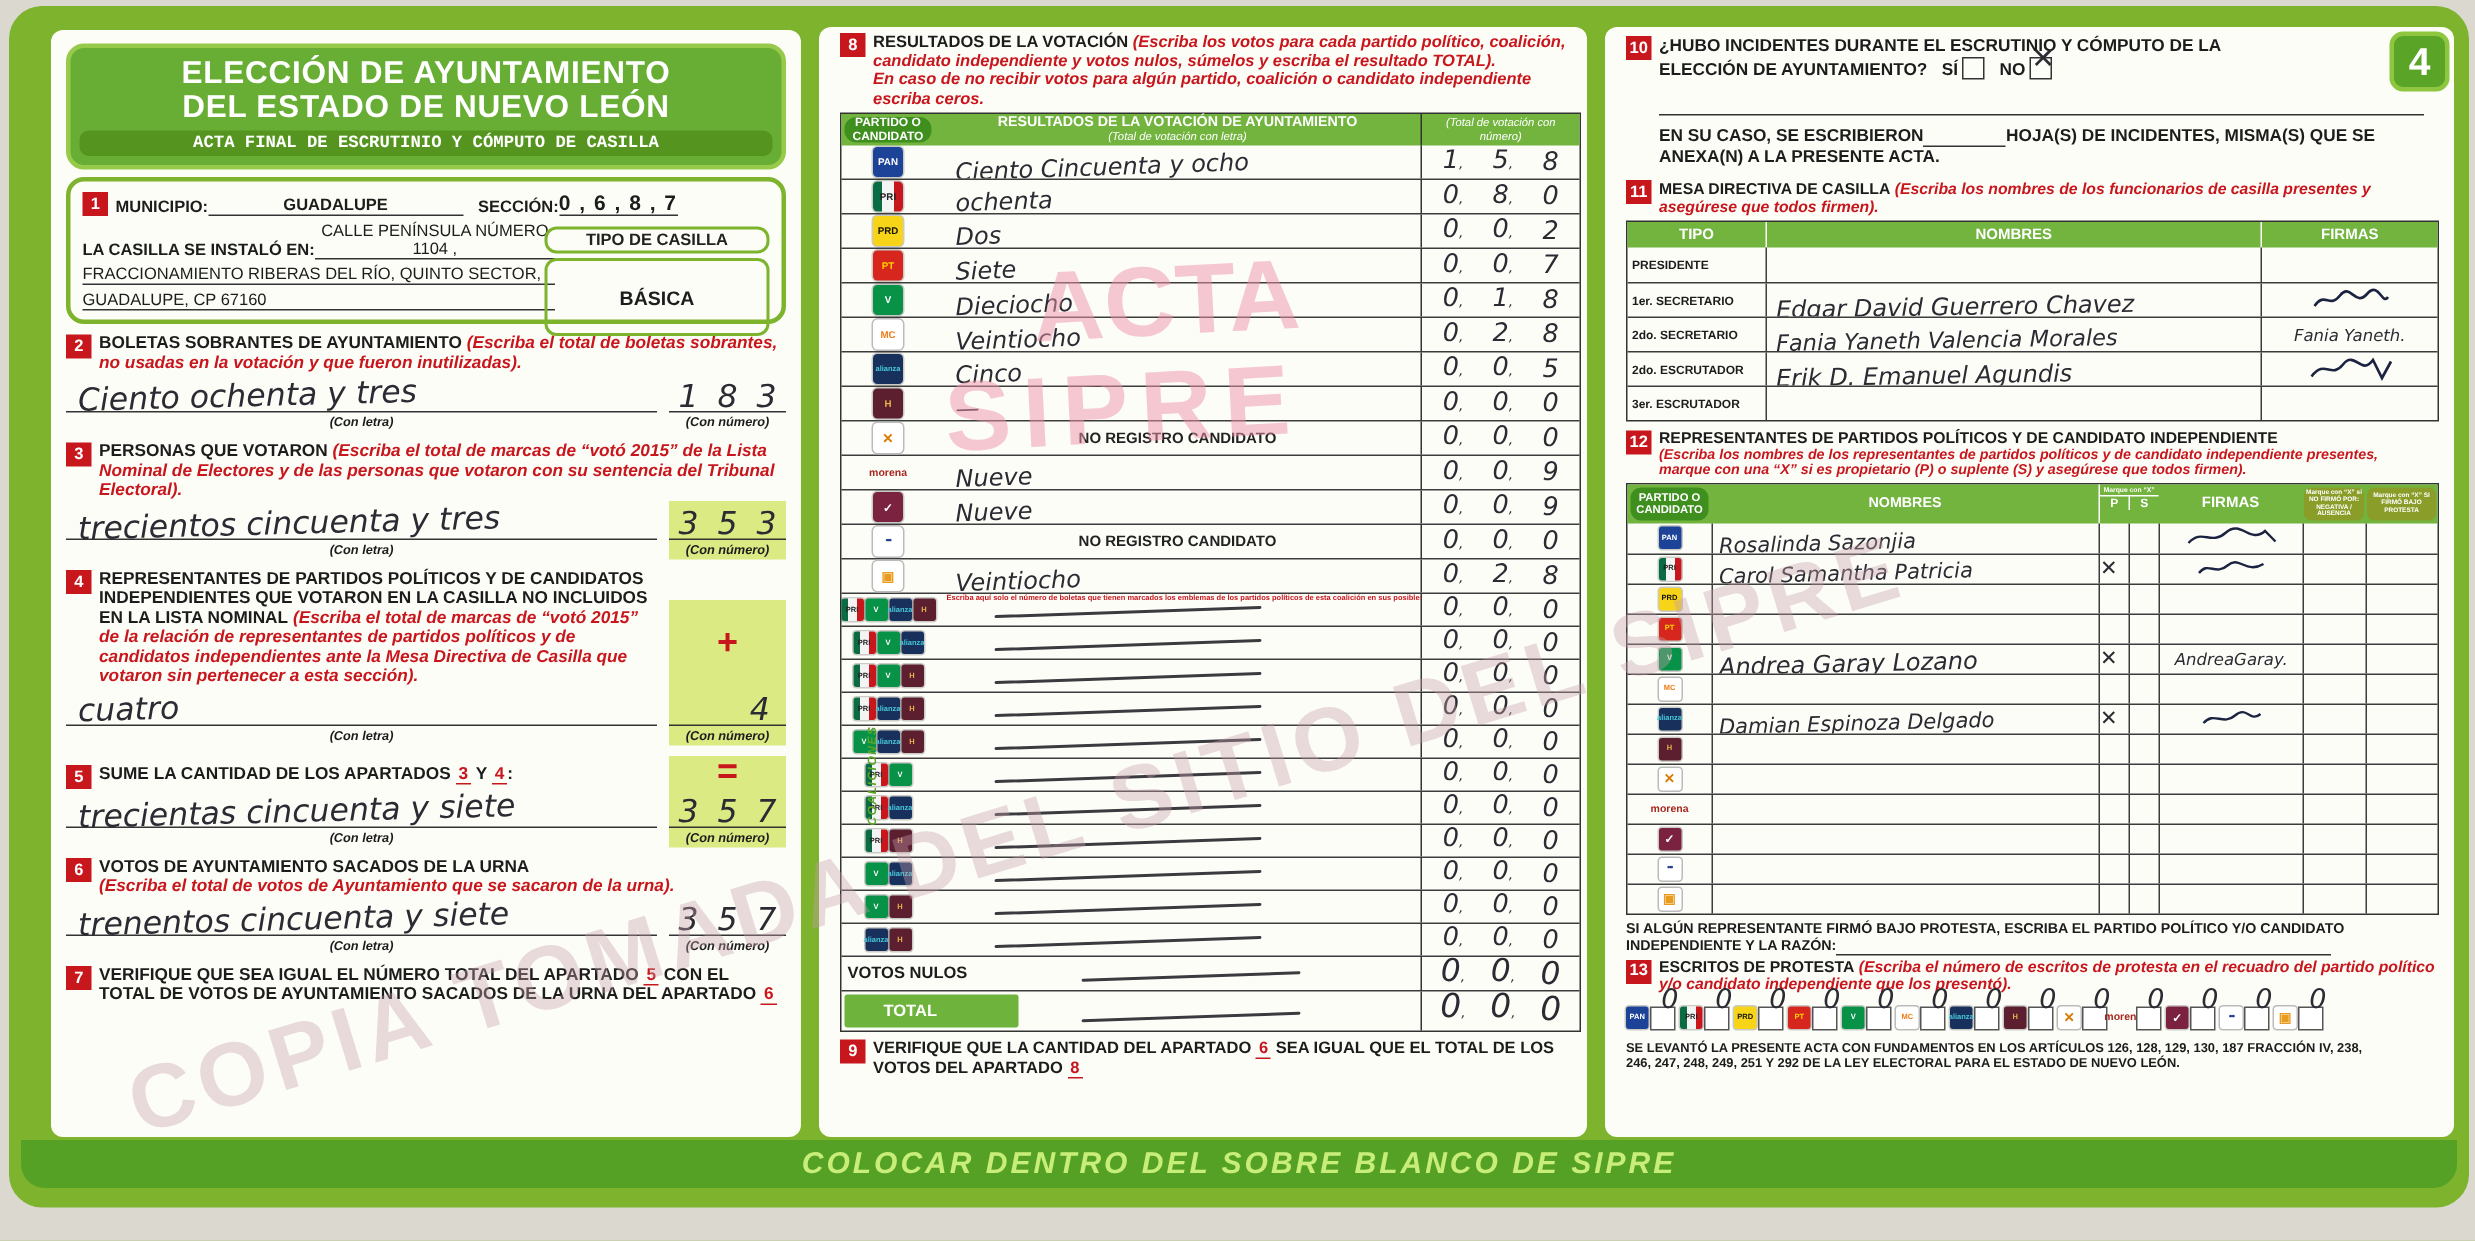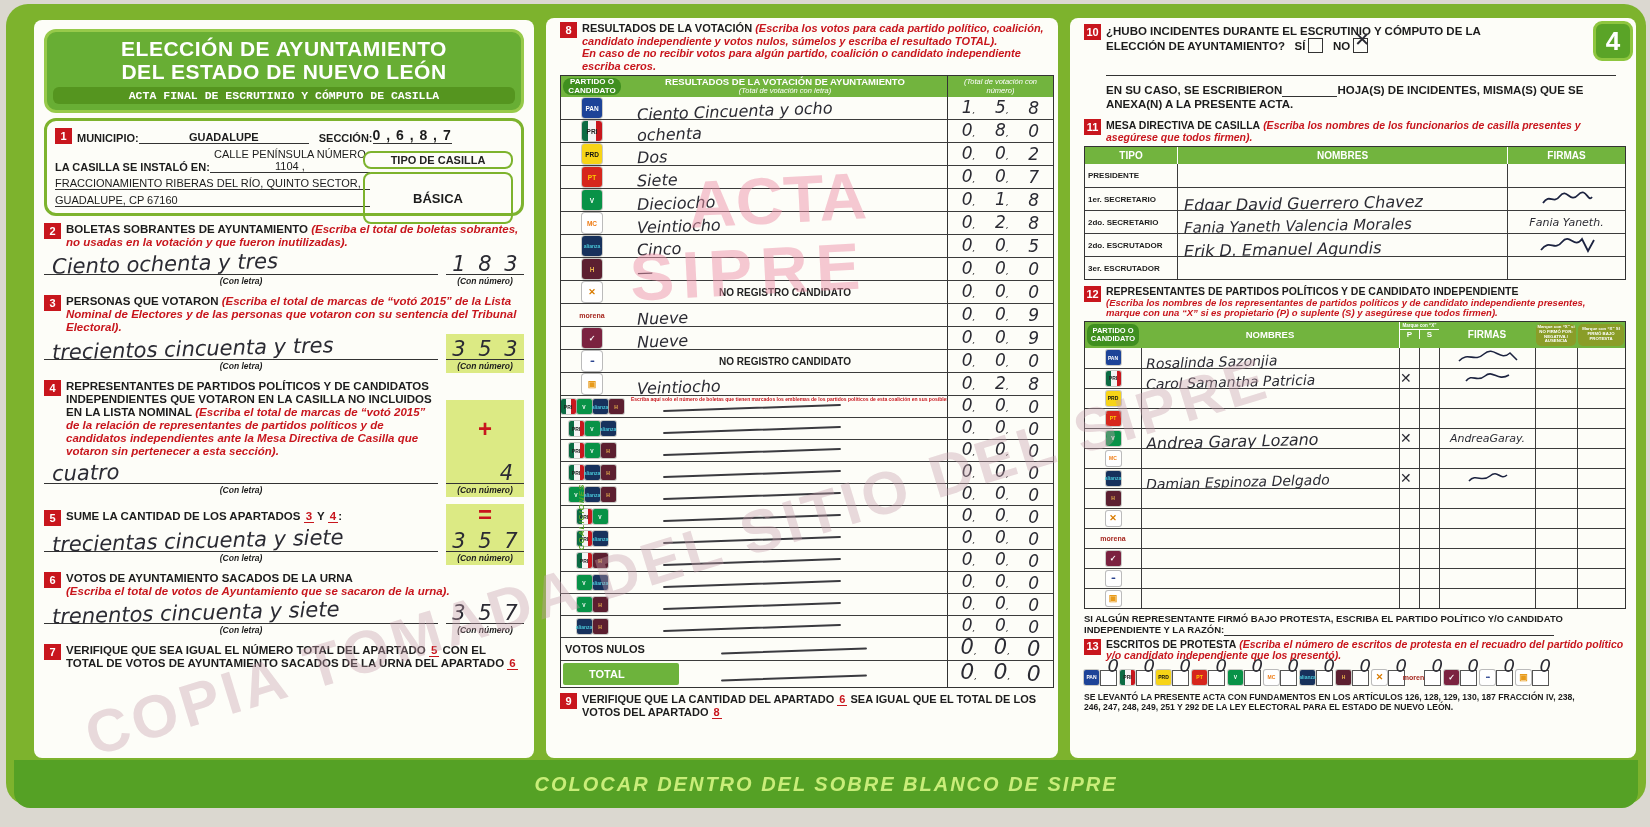--- a/index.html
+++ b/index.html
@@ -4,21 +4,21 @@
 <style>
   html,body{margin:0;padding:0;background:#dbd8d0;}
   *{box-sizing:border-box;}
   .sheet{position:relative;width:1650px;height:827px;background:#dbd8d0;overflow:hidden;
          font-family:"Liberation Sans",sans-serif;color:#1c1c1c;}
   .frame{position:absolute;left:6px;top:4px;right:4px;bottom:22px;background:#7db32d;border-radius:22px;}
   .panel{position:absolute;background:#fdfdf8;border-radius:8px;overflow:hidden;}
   .p-left{left:34px;top:20px;width:500px;height:738px;padding:6px 10px;}
   .p-mid{left:546px;top:18px;width:512px;height:740px;padding:4px 4px 0 14px;}
   .p-right{left:1070px;top:18px;width:566px;height:740px;padding:6px 10px 0 14px;}
-  .strip{position:absolute;left:14px;right:12px;top:760px;height:48px;background:#55a125;
+  .strip{position:absolute;left:14px;right:12px;top:760px;height:32px;background:#55a125;
          border-radius:0 0 16px 16px;display:flex;align-items:center;justify-content:center;}
   .strip span{color:#c9ed79;font-weight:bold;font-style:italic;font-size:20px;letter-spacing:2px;}
   
   .wm-acta{position:absolute;left:690px;top:165px;z-index:40;color:rgba(238,147,170,.50);
            font-weight:bold;font-size:66px;line-height:70px;transform:rotate(-3deg);pointer-events:none;}
   .wm-acta div:last-child{margin-left:-62px;letter-spacing:8px;}
   .wm-diag{position:absolute;left:60px;top:520px;width:1560px;z-index:40;color:rgba(196,158,170,.38);
            font-weight:bold;font-size:60px;letter-spacing:4px;transform:rotate(-17deg);transform-origin:40% 50%;
            pointer-events:none;white-space:nowrap;}
   

